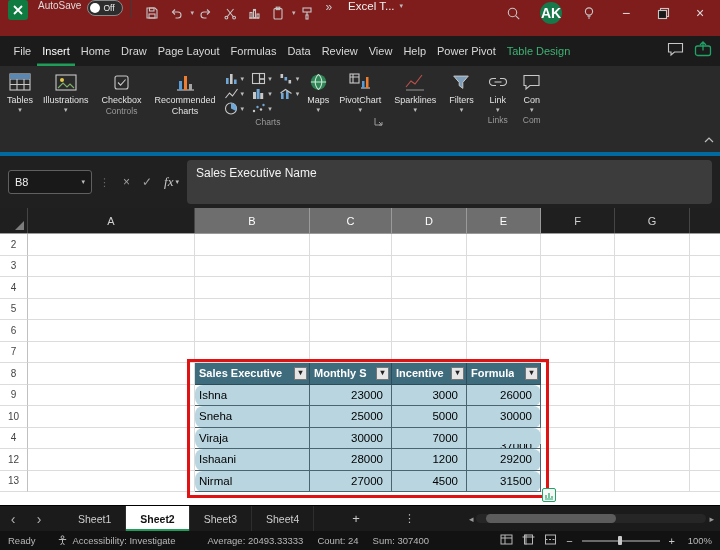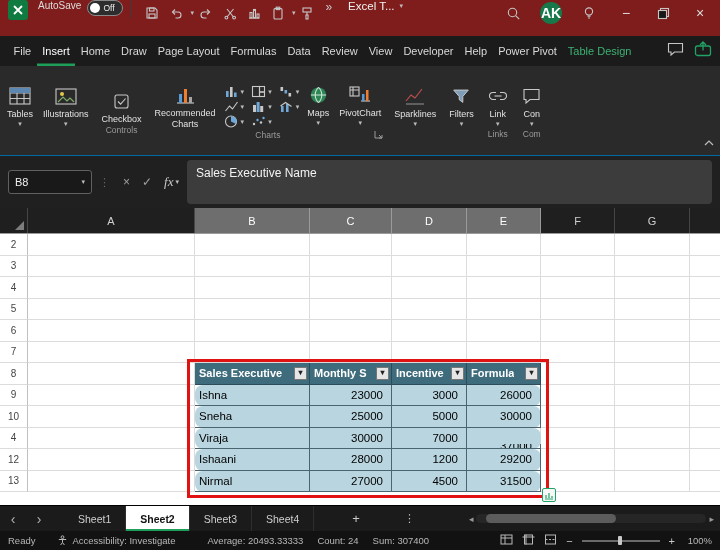--- a/index.html
+++ b/index.html
@@ -27,21 +27,21 @@
   
   .tabs-row{position:absolute;top:36px;left:0;right:0;height:30px;background:#1b1b1b;display:flex;align-items:stretch;padding-left:8px;}
   #ribbon-tabs{display:flex;align-items:stretch;}
   .rtab{padding:0 5.5px;font-size:11px;color:#d9d9d9;display:flex;align-items:center;white-space:nowrap;}
   .rtab.active{color:#fff;box-shadow:inset 0 -2.5px 0 #1f9e59;}
   .rtab.contextual{color:#3db273;}
   .tabs-right{margin-left:auto;display:flex;align-items:center;gap:10px;padding-right:8px;}
   .tabs-right svg{flex:none;}
 
   
-  .ribbon{position:absolute;top:66px;left:0;right:0;height:90px;background:#2a2a2a;border-bottom:1px solid #0369a1;display:flex;align-items:center;padding:0 2px;overflow:hidden;}
+  .ribbon{position:absolute;top:66px;left:0;right:0;height:90px;background:#2a2a2a;border-bottom:4px solid #0369a1;display:flex;align-items:flex-start;padding:0 2px;overflow:hidden;}
   .rgroup{display:flex;flex-direction:column;flex:none;}
   .rgroup-content{flex:1;display:flex;align-items:flex-start;justify-content:center;}
   .rgroup-label{height:13px;font-size:8.5px;color:#9a9a9a;text-align:center;line-height:12px;position:relative;white-space:nowrap;}
   .rsep{width:1px;background:#3d3d3d;margin:6px 1px;flex:none;}
   .bigbtn{display:flex;flex-direction:column;align-items:center;padding:4px 5px 0;gap:1px;}
   .blabel{font-size:9px;color:#e2e2e2;line-height:10px;text-align:center;white-space:nowrap;}
   .bcaret{font-size:7px;color:#bdbdbd;line-height:8px;}
   .icon24{height:24px;display:flex;align-items:center;justify-content:center;}
   .icon24 svg{stroke:#c8c8c8;fill:none;stroke-width:1.1;}
   .gallery{display:flex;flex-direction:column;gap:2px;padding:6px 3px 0;}
@@ -218,21 +218,20 @@
     <div id="ribbon-tabs">
         <div class="rtab">File</div>
         <div class="rtab active">Insert</div>
         <div class="rtab">Home</div>
         <div class="rtab">Draw</div>
         <div class="rtab">Page Layout</div>
         <div class="rtab">Formulas</div>
         <div class="rtab">Data</div>
         <div class="rtab">Review</div>
         <div class="rtab">View</div>
-        <div class="rtab">Developer</div>
         <div class="rtab">Help</div>
         <div class="rtab">Power Pivot</div>
         <div class="rtab contextual">Table Design</div>
       </div>
     <div class="tabs-right">
       <div>
         <svg width="17" height="15" viewBox="0 0 17 15">
             <path d="M1.5 1.5 h14 v8.5 h-8 l-3.5 3 v-3 h-2.5 z" stroke="#c6c6c6" fill="none" stroke-width="1.1"></path>
           </svg>
       </div>

